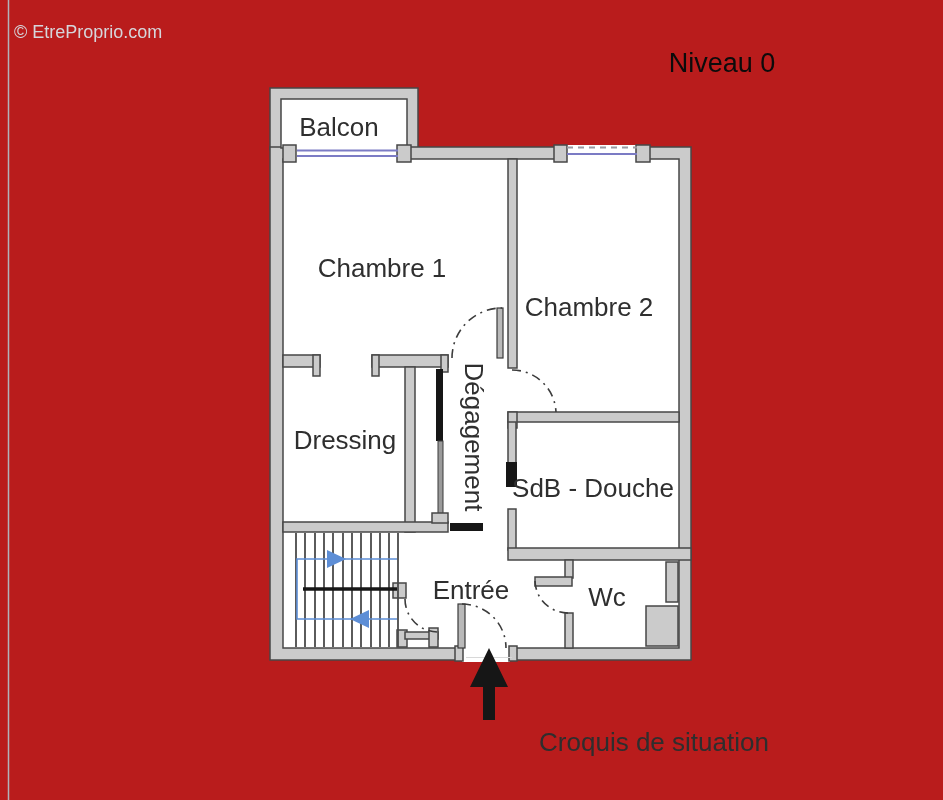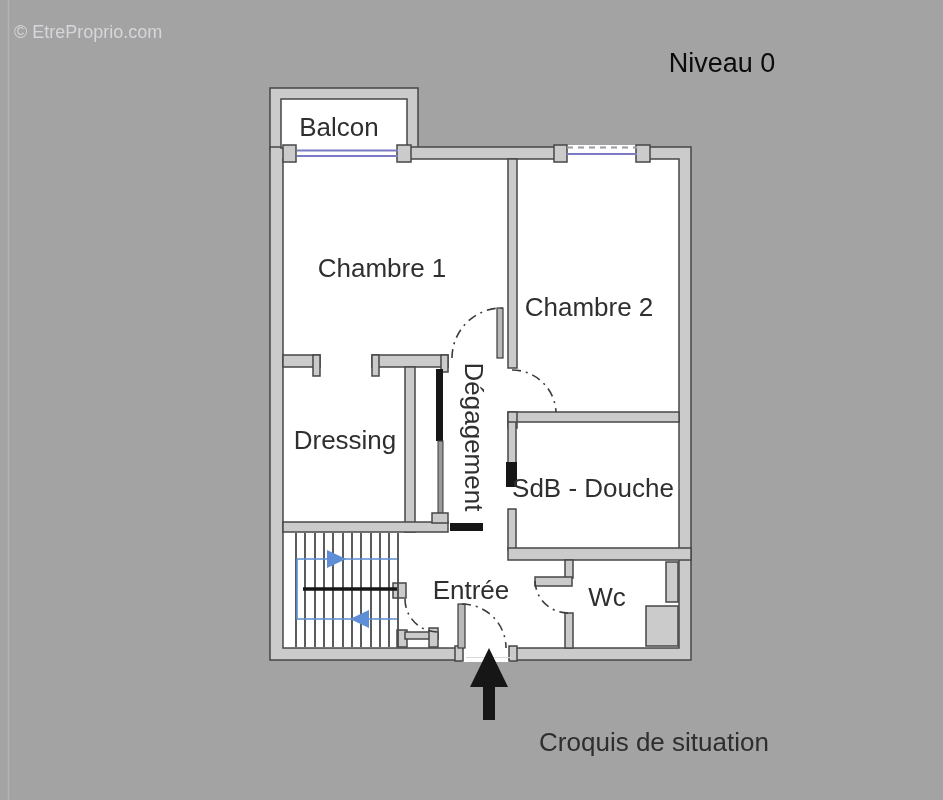--- a/index.html
+++ b/index.html
@@ -1,16 +1,16 @@
 <!DOCTYPE html>
 <html style="--wall_fill: #cbcbcb; --wall_stroke: #474747; --window_blue: #7b7bc4; --stair_blue: #5d8ed6; --ink_black: #161616; --label_gray: #2f2f2f; --watermark_gray: #d6d6db;"><head>
 <meta charset="utf-8">
 <style>
   html,body{margin:0;padding:0;background:#ffffff;}
-  #stage{position:relative;width:943px;height:800px;background:#a3a3a3;overflow:hidden;
+  #stage{position:relative;width:943px;height:800px;background:#b91c1c;overflow:hidden;
          font-family:"Liberation Sans", sans-serif;}
   svg{position:absolute;left:0;top:0;}
   .wall   {fill:var(--wall_fill);stroke:var(--wall_stroke);stroke-width:1.5;}
   .thin   {fill:#9a9a9a;stroke:#3a3a3a;stroke-width:1;}
   .room   {fill:#ffffff;stroke:var(--wall_stroke);stroke-width:1.5;}
   .gap    {fill:#ffffff;stroke:none;}
   .blk    {fill:var(--ink_black);stroke:none;}
   .leaf   {fill:#b9b9b9;stroke:#3a3a3a;stroke-width:1.2;}
   .arc    {fill:none;stroke:#3c3c3c;stroke-width:1.6;stroke-dasharray:9 5 2 5;}
   .win    {stroke:var(--window_blue);stroke-width:2;fill:none;}

